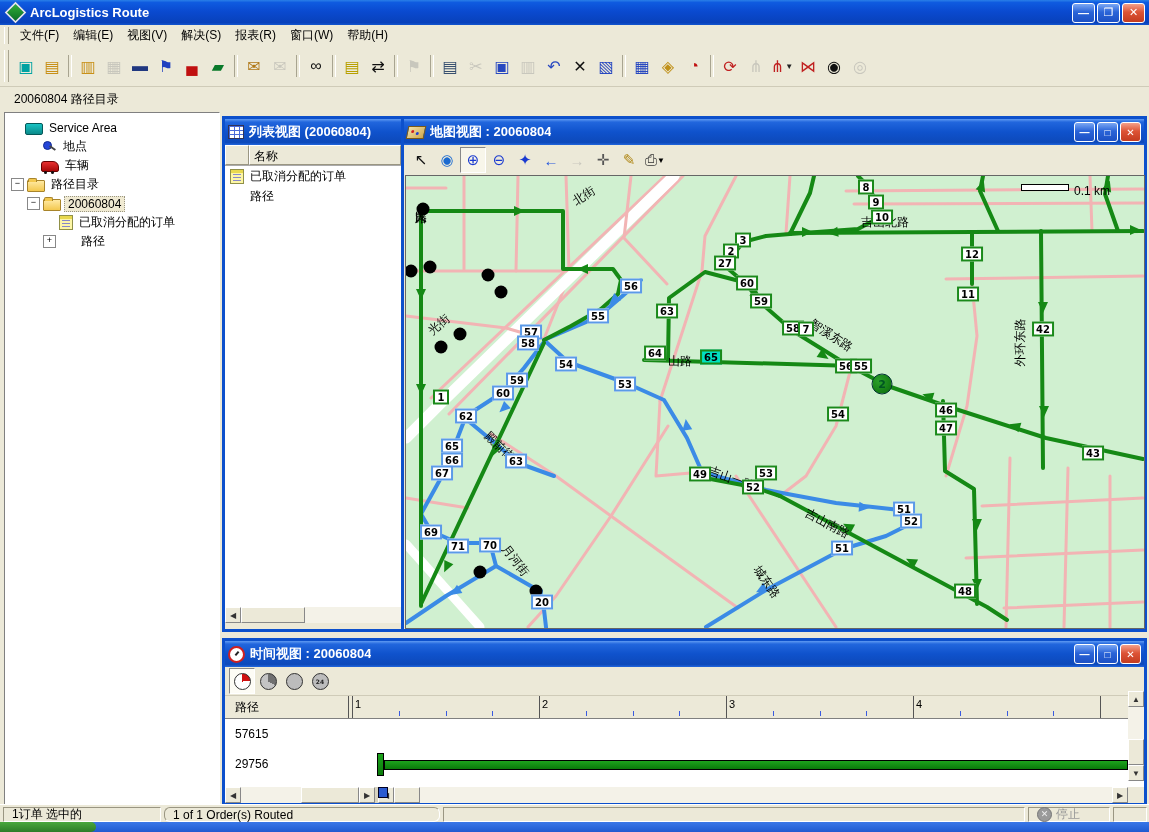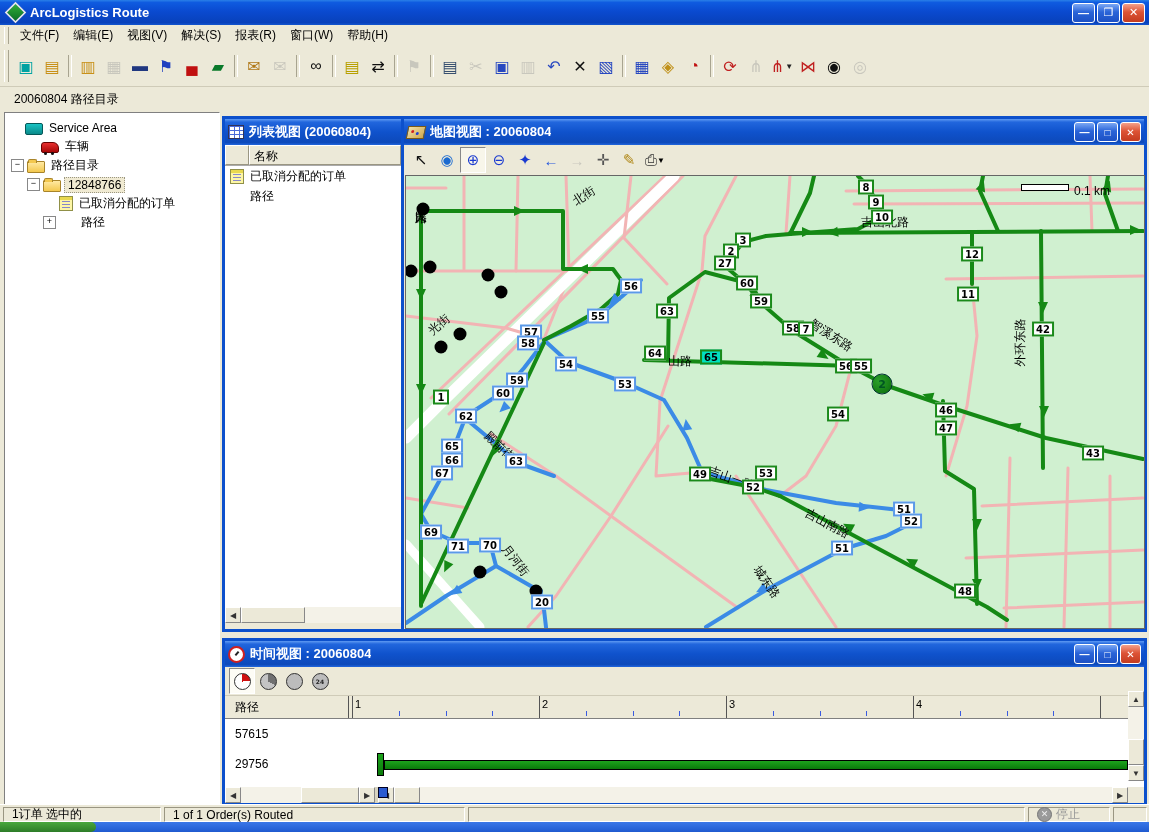--- a/index.html
+++ b/index.html
@@ -245,32 +245,37 @@
 
   <div class="treepanel">
     <div id="treerows" style="padding-top:5px;">
         <div class="trow" style="padding-left: 6px;">
           <span style="width: 14px; flex: 0 0 auto;"></span>
           <span class="ic ic-box"></span>
           <span class="tlabel">Service Area</span>
         </div>
         <div class="trow" style="padding-left: 22px;">
           <span style="width: 14px; flex: 0 0 auto;"></span>
+          <span class="ic ic-pin"></span>
+          <span class="tlabel">地点</span>
+        </div>
+        <div class="trow" style="padding-left: 22px;">
+          <span style="width: 14px; flex: 0 0 auto;"></span>
           <span class="ic ic-truck"></span>
           <span class="tlabel">车辆</span>
         </div>
         <div class="trow" style="padding-left: 6px;">
           <span class="texp">−</span>
           <span class="ic ic-folder"></span>
           <span class="tlabel">路径目录</span>
         </div>
         <div class="trow" style="padding-left: 22px;">
           <span class="texp">−</span>
           <span class="ic ic-folder"></span>
-          <span class="tlabel sel">12848766</span>
+          <span class="tlabel sel">20060804</span>
         </div>
         <div class="trow" style="padding-left: 38px;">
           <span style="width: 14px; flex: 0 0 auto;"></span>
           <span class="ic ic-note"></span>
           <span class="tlabel">已取消分配的订单</span>
         </div>
         <div class="trow" style="padding-left: 38px;">
           <span class="texp">+</span>
           <span class="ic ic-route"></span>
           <span class="tlabel">路径</span>
@@ -584,21 +589,21 @@
     <div class="vsb" style="right:0;top:50px;height:90px;">
       <span class="sbtn">▲</span>
       <span class="strack" style="flex:1;"></span>
       <span class="vthumb" style="height:26px;"></span>
       <span class="sbtn">▼</span>
     </div>
   </div>
 
   <div class="statusbar">
     <span class="sseg" style="width:158px;">1订单 选中的</span>
-    <span class="sseg" style="width:301px;">1 of 1 Order(s) Routed</span>
+    <span class="sseg" style="width:276px;border-radius:6px;">1 of 1 Order(s) Routed</span>
     <span class="sseg" style="flex:1;"></span>
     <span class="sseg" style="width:82px;color:#999;">
       <span class="stopic">✕</span>
       <span>停止</span>
     </span>
     <span class="sseg" style="width:34px;margin-right:2px;"></span>
   </div>
   <div class="sliver">
     <span class="startfrag"></span>
   </div>

